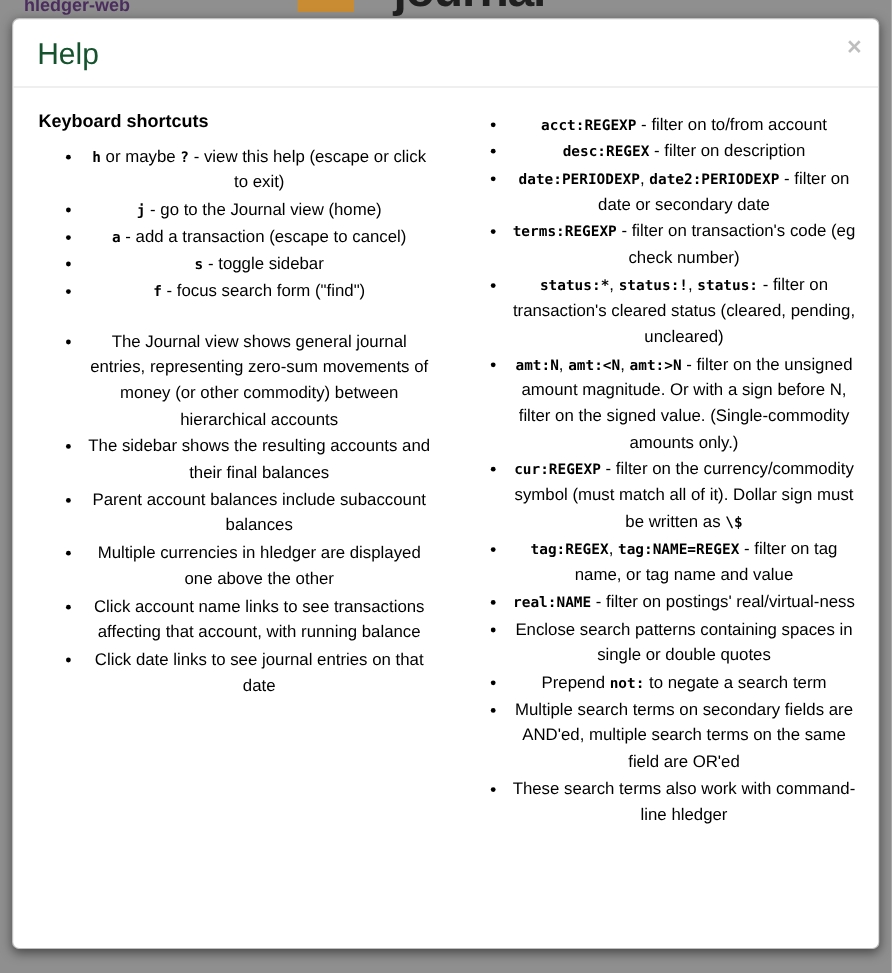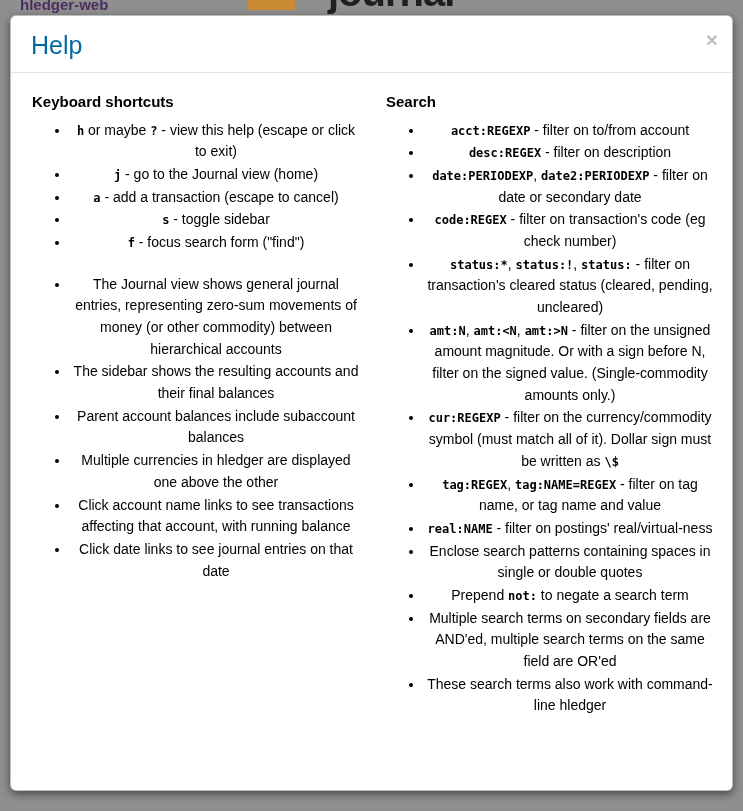--- a/index.html
+++ b/index.html
@@ -51,21 +51,21 @@
   .modal-header {
     position: relative;
     padding: 16px 15px 12px 20px;
     border-bottom: 1px solid #e5e5e5;
     flex: 0 0 auto;
   }
   .modal-title {
     margin: 0;
     font-size: 25px;
     font-weight: normal;
-    color: #0369a1;
+    color: #14532d;
     line-height: 1.1;
   }
   .close {
     position: absolute; top: 13px; right: 14px;
     background: none; border: none; padding: 0;
     font-size: 21px; font-weight: bold; line-height: 1;
     color: #000; opacity: 0.25;
     cursor: pointer;
     font-family: "Liberation Sans", sans-serif;
   }
@@ -132,26 +132,25 @@
         <ul>
           <li>The Journal view shows general journal entries, representing zero-sum movements of money (or other commodity) between hierarchical accounts</li>
           <li>The sidebar shows the resulting accounts and their final balances</li>
           <li>Parent account balances include subaccount balances</li>
           <li>Multiple currencies in hledger are displayed one above the other</li>
           <li>Click account name links to see transactions affecting that account, with running balance</li>
           <li>Click date links to see journal entries on that date</li>
         </ul>
       </div>
     <div class="col">
-        <div class="section-heading">Search</div>
         <ul>
           <li><code>acct:REGEXP</code> - filter on to/from account</li>
           <li><code>desc:REGEX</code> - filter on description</li>
           <li><code>date:PERIODEXP</code>, <code>date2:PERIODEXP</code> - filter on date or secondary date</li>
-          <li><code>code:REGEX</code> - filter on transaction's code (eg check number)</li>
+          <li><code>terms:REGEXP</code> - filter on transaction's code (eg check number)</li>
           <li><code>status:*</code>, <code>status:!</code>, <code>status:</code> - filter on transaction's cleared status (cleared, pending, uncleared)</li>
           <li><code>amt:N</code>, <code>amt:&lt;N</code>, <code>amt:&gt;N</code> - filter on the unsigned amount magnitude. Or with a sign before N, filter on the signed value. (Single-commodity amounts only.)</li>
           <li><code>cur:REGEXP</code> - filter on the currency/commodity symbol (must match all of it). Dollar sign must be written as <code>\$</code></li>
           <li><code>tag:REGEX</code>, <code>tag:NAME=REGEX</code> - filter on tag name, or tag name and value</li>
           <li><code>real:NAME</code> - filter on postings' real/virtual-ness</li>
           <li>Enclose search patterns containing spaces in single or double quotes</li>
           <li>Prepend <code>not:</code> to negate a search term</li>
           <li>Multiple search terms on secondary fields are AND'ed, multiple search terms on the same field are OR'ed</li>
           <li>These search terms also work with command-line hledger</li>
         </ul>

